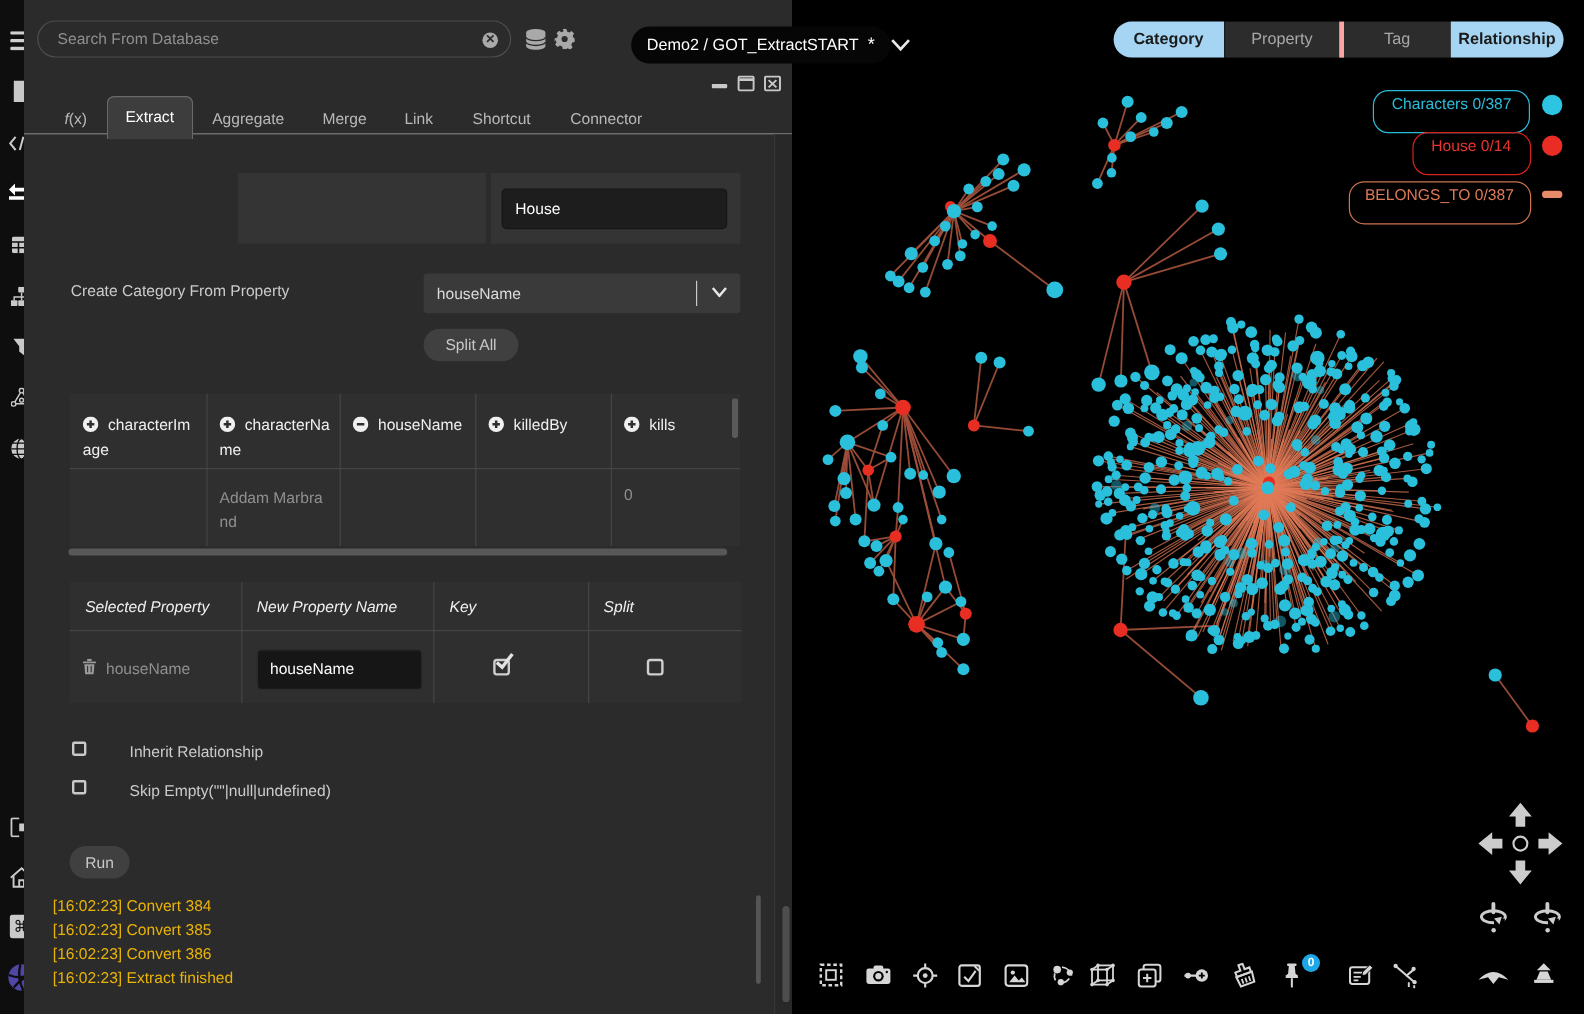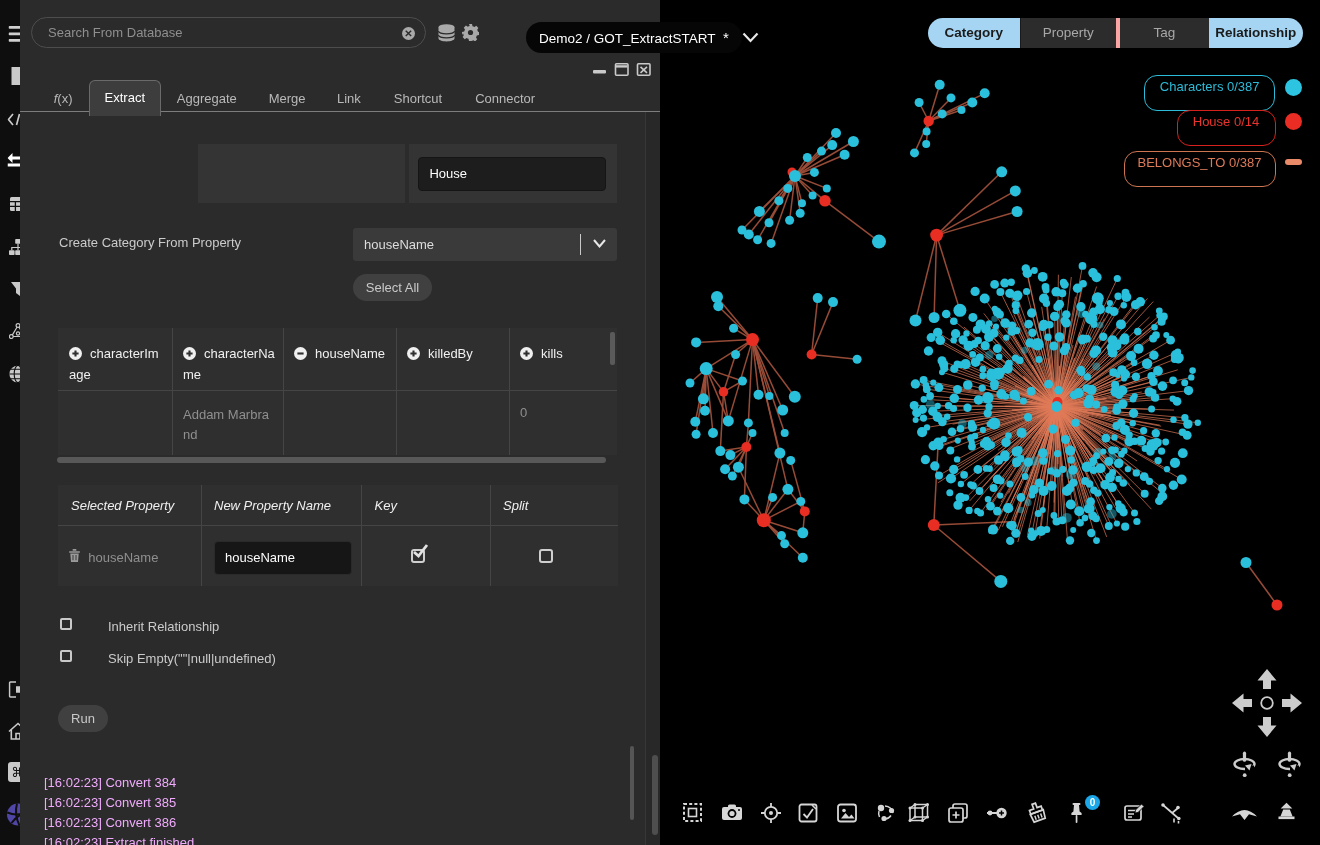--- a/index.html
+++ b/index.html
@@ -35,21 +35,21 @@
 #t2 { position:absolute; left:38px; top:485px; width:560px; height:101px; background:#2f2f2f; }
 .t2col { position:absolute; top:0; height:101px; border-left:1px solid #454545; }
 #t2hr { position:absolute; left:0; top:40px; width:560px; height:1px; background:#454545; }
 .h2cell { position:absolute; top:13px; color:#f0f0f0;font-style:italic; }
 #t2input { position:absolute; left:156px; top:56px; width:138px; height:34px; background:#161616; border:1px solid #2a2a2a; border-radius:4px; color:#fdfdfd; line-height:32px; padding-left:10px; }
 .cb { position:absolute; width:14px; height:14px; border:2px solid #cfcfcf; border-radius:3px; }
 
 .cbs { position:absolute; left:40px; width:12px; height:12px; border:2px solid #c9c9c9; border-radius:2px; }
 .cblbl { position:absolute; left:88px; color:#cbcbcb; }
 #runbtn { position:absolute; left:38px; top:705px; width:50px; height:27px; background:#404040; border-radius:14px; color:#c9c9c9; text-align:center; line-height:27px; }
-.logln { position:absolute; left:24px; color:#f0abfc;margin-top:28px; }
+.logln { position:absolute; left:24px; color:#eab308; }
 #logsb { position:absolute; left:610px; top:746px; width:4px; height:74px; background:#555; border-radius:2px; }
 #pansb { position:absolute; left:632px; top:755px; width:6px; height:80px; background:#4e4e4e; border-radius:3px; }
 
 #right { position:absolute; left:676px; top:0; width:644px; height:845px; background:#000; }
 #segtabs { position:absolute; left:252px; top:18px; height:30px; width:375px; display:flex; }
 .seg { height:30px; text-align:center; line-height:30px; font-size:13.5px; }
 .segon { background:#a5d5f3; color:#1b1b1b; font-weight:bold; }
 .segoff { background:#2c2c2c; color:#a8a8a8; }
 .lpill { position:absolute; height:36px; border-radius:13px; line-height:22px; text-align:center; }
 .graph { position:absolute; left:0; top:0; }
@@ -198,21 +198,21 @@
   <div class="fcell" style="left:178px;width:207px"></div>
   <div class="fcell" style="left:388.7px;width:208.8px"></div>
   <div class="finput" style="left:398.4px;width:188px">House</div>
 
   <div id="createlbl">Create Category From Property</div>
   <div id="dropdown">houseName</div>
   <div id="cursorline"></div>
   <svg class="abs" style="left:573px;top:239px" width="13" height="9" viewBox="0 0 13 9">
       <path d="M1 1 L6.5 7.5 L12 1" stroke="#e8e8e8" stroke-width="2" fill="none"></path>
     </svg>
-  <div id="selectall">Select All</div>
+  <div id="selectall">Split All</div>
 
   <div id="t1">
     <div class="t1col" style="left:114px"></div>
     <div class="t1col" style="left:225px"></div>
     <div class="t1col" style="left:338px"></div>
     <div class="t1col" style="left:451px"></div>
     <div id="t1hr"></div>
     <div class="hcell" style="left:11px;width:95px"><svg width="13" height="13" viewBox="0 0 13 13" style="vertical-align:-2px;margin-right:8px">
           <circle cx="6.5" cy="6.5" r="6.5" fill="#f0f0f0"></circle>
           <path d="M6.5 3.4 v6.2 M3.4 6.5 h6.2" stroke="#2f2f2f" stroke-width="2.1"></path>

